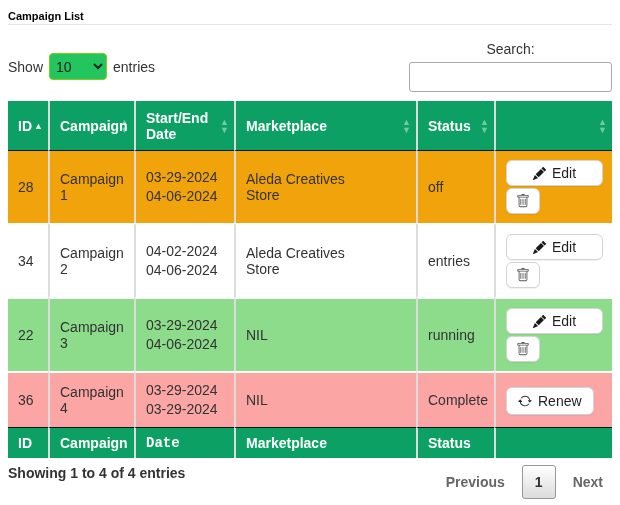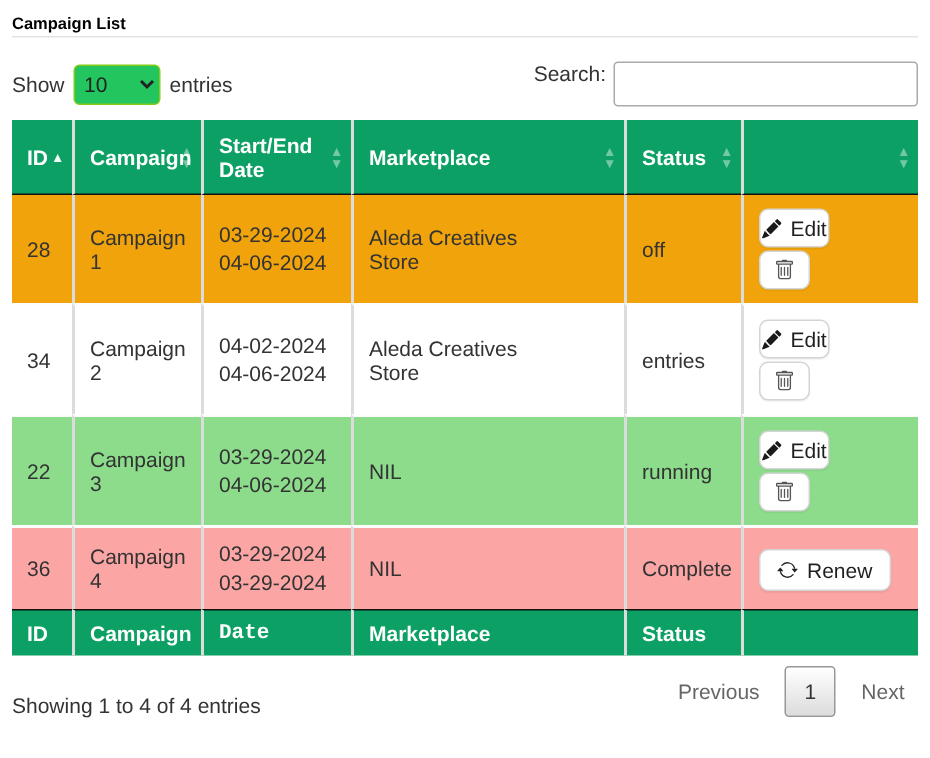--- a/index.html
+++ b/index.html
@@ -27,21 +27,21 @@
     display: flex; justify-content: space-between; align-items: center;
     margin-bottom: 9px;
   }
   .length-control { display: flex; align-items: center; gap: 6px; }
   .length-select {
     font-family: inherit; font-size: 14px; color: #222;
     width: 58px; height: 27px;
     border: 1px solid #84cc16; border-radius: 4px;
     background: #22c55e; padding: 2px 2px;
   }
-  .search-control { display: flex; align-items: flex-start; gap: 5px; }
+  .search-control { display: flex; align-items: center; gap: 5px; flex-direction: column; }
   .search-input {
     width: 203px; height: 30px;
     border: 1px solid #a9a9a9; border-radius: 3px;
     padding: 3px 7px; font-family: inherit; font-size: 14px;
     background: #fff;
   }
 
   table.campaign-table {
     width: 604px;
     border-collapse: separate; border-spacing: 0;
@@ -80,35 +80,35 @@
   .marketplace-text { max-width: 112px; }
   .date-line { line-height: 19px; }
 
   .actions-stack {
     display: flex; flex-direction: column; align-items: flex-start;
     gap: 2px; padding: 1px 0;
   }
   .btn {
     display: inline-flex; align-items: center; gap: 6px;
     background: #fff; border: 1px solid #d4d4d4; border-radius: 6px;
-    padding: 4px 1px; font-family: inherit; font-size: 14px; color: #1f1f1f;
+    padding: 4px 26px; font-family: inherit; font-size: 14px; color: #1f1f1f;
     cursor: pointer; box-shadow: 0 1px 1px rgba(0,0,0,0.06);
   }
   .btn.icon-only { padding: 5px 9px; }
   .btn.renew { padding: 5px 11px; margin-top: 2px; }
 
   .campaign-table tfoot th {
     color: #fff; font-weight: bold; font-size: 14px;
     text-align: left; padding: 7px 10px; height: 30px;
     border-top: 1px solid #111;
   }
 
   .info-row {
-    display: flex; justify-content: space-between; align-items: flex-end;
-    margin-top: 7px; padding-bottom: 6px;
+    display: flex; justify-content: space-between; align-items: flex-start;
+    margin-top: 7px; padding-bottom: 6px; font-weight: bold;
   }
   .showing-info { color: #333; font-size: 14px; }
   .pagination { display: flex; align-items: center; }
   .page-nav {
     color: #666; padding: 8px 9px; cursor: pointer; font-size: 14px;
   }
   .page-number {
     border: 1px solid #979797; border-radius: 3px;
     background: linear-gradient(to bottom, #ffffff 0%, #dcdcdc 100%);
     color: #333; padding: 8px 12px; margin: 0 8px;

